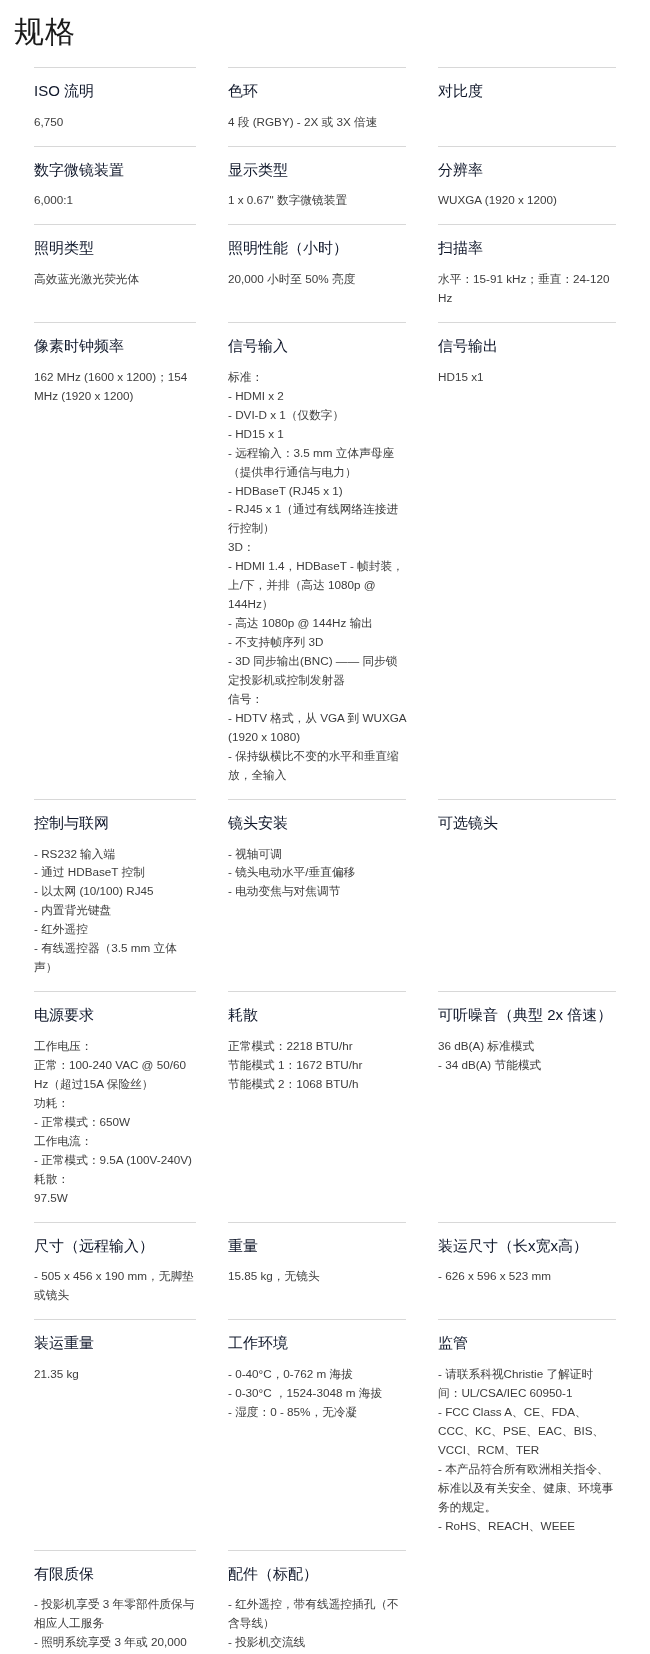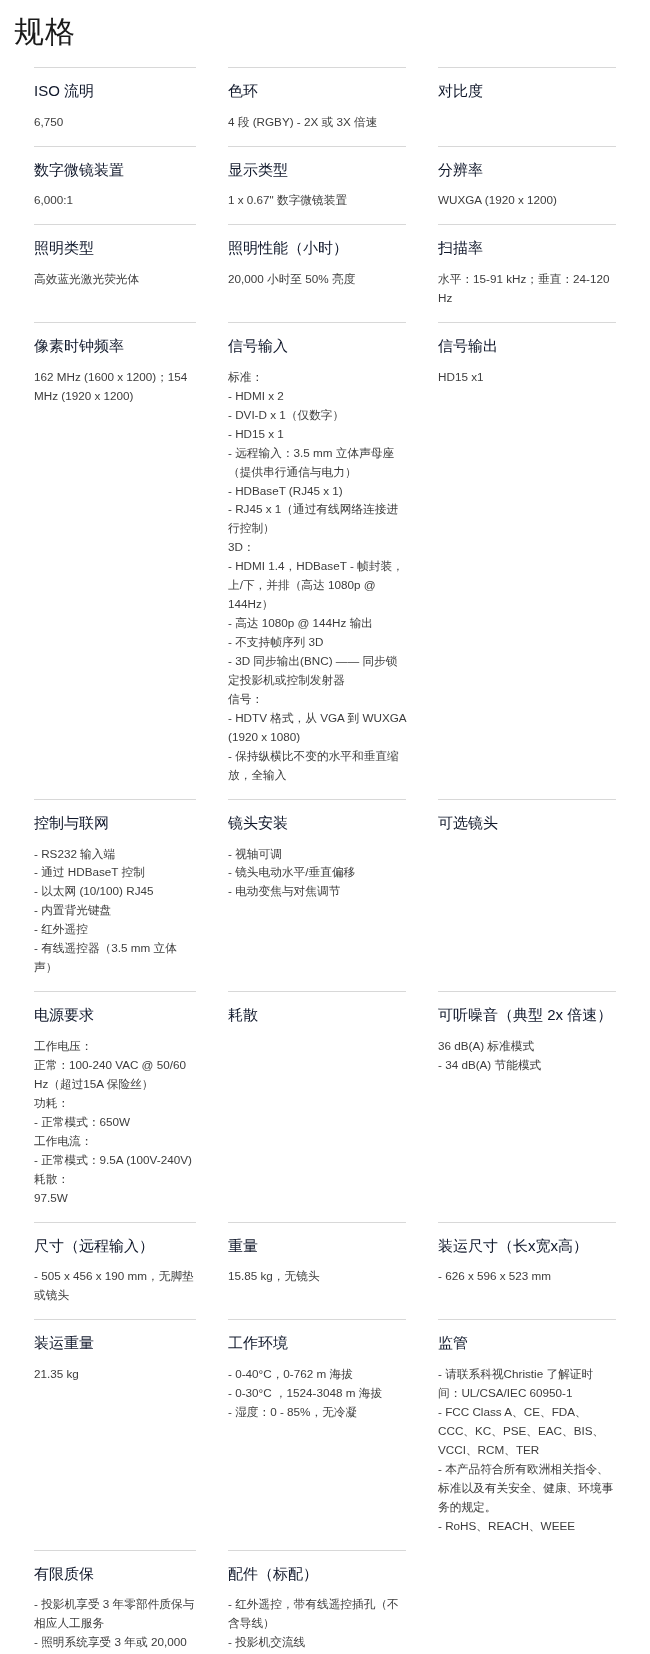--- a/index.html
+++ b/index.html
@@ -195,20 +195,23 @@
 - 正常模式：650W
 工作电流：
 - 正常模式：9.5A (100V-240V)
 耗散：
 97.5W</div>
       </div>
     </div>
     <div class="cell col2">
       <div class="cell-inner">
         <div class="spec-title">耗散</div>
+        <div class="spec-body">正常模式：2218 BTU/hr
+节能模式 1：1672 BTU/hr
+节能模式 2：1068 BTU/h</div>
       </div>
     </div>
     <div class="cell col3">
       <div class="cell-inner">
         <div class="spec-title">可听噪音（典型 2x 倍速）</div>
         <div class="spec-body">36 dB(A) 标准模式
 - 34 dB(A) 节能模式</div>
       </div>
     </div>
 

